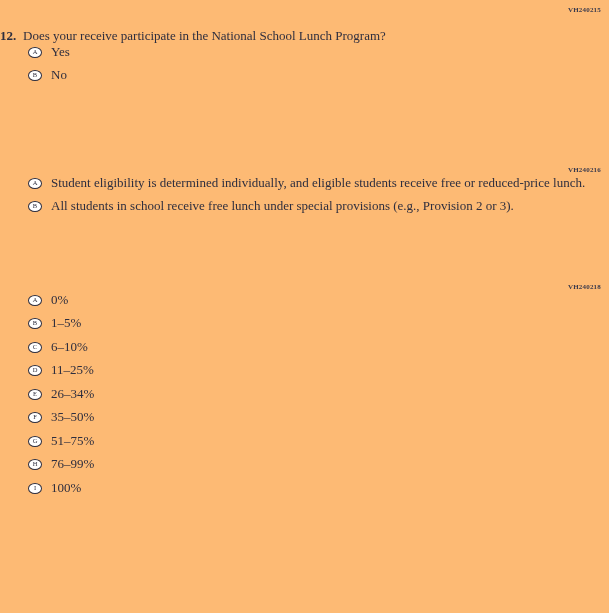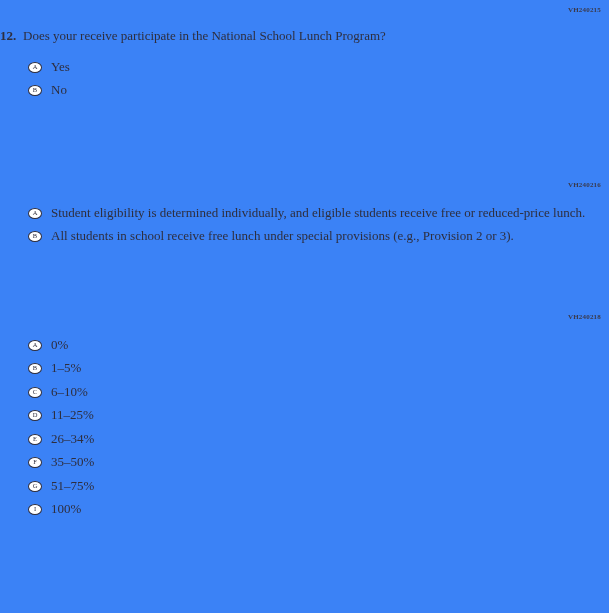--- a/index.html
+++ b/index.html
@@ -1,31 +1,31 @@
 <!DOCTYPE html>
 <html><head>
 <meta charset="utf-8">
 <style>
   html,body{margin:0;padding:0;background:#ffffff;}
   .page{
-    width:609px;height:613px;background:#3b82f6;overflow:hidden;
+    width:609px;height:613px;background:#fdba74;overflow:hidden;
     font-family:"Liberation Serif", serif;
     font-size:13px;color:#2e2e3e;position:relative;box-sizing:border-box;
   }
   .code{
     text-align:right;padding-right:8px;font-size:7px;line-height:9px;
     letter-spacing:.2px;font-weight:bold;color:#3a3a4c;
   }
   .qb1 .code{margin-top:6px;}
   .qb2 .code{margin-top:83px;}
   .qb3 .code{margin-top:69px;}
   .q-row{display:flex;margin-top:13px;line-height:15.5px;}
   .q-num{flex:none;width:23px;font-weight:bold;}
   .q-text{max-width:495px;}
-  .options{margin-top:15px;margin-left:28px;}
+  .options{margin-top:0;margin-left:28px;}
   .option{display:flex;margin-bottom:8px;line-height:15.5px;cursor:default;}
   .bubble{
     flex:none;width:12px;height:9px;border:1px solid #2e2e3e;border-radius:50%;
     margin:3px 9px 0 0;display:flex;align-items:center;justify-content:center;
     box-sizing:content-box;background:#ffffff;
   }
   .bl{font-size:6.5px;line-height:6.5px;font-family:"Liberation Serif",serif;color:#2e2e3e;}
   .opt-label{max-width:545px;}
 </style>
 </head>
@@ -113,20 +113,26 @@
         <span class="opt-label">35–50%</span>
       </div>
       <div class="option">
         <span class="bubble">
             <span class="bl">G</span>
           </span>
         <span class="opt-label">51–75%</span>
       </div>
       <div class="option">
         <span class="bubble">
+            <span class="bl">H</span>
+          </span>
+        <span class="opt-label">76–99%</span>
+      </div>
+      <div class="option">
+        <span class="bubble">
             <span class="bl">I</span>
           </span>
         <span class="opt-label">100%</span>
       </div>
     </div>
   </section>
 
 </div>
 
 </body></html>

